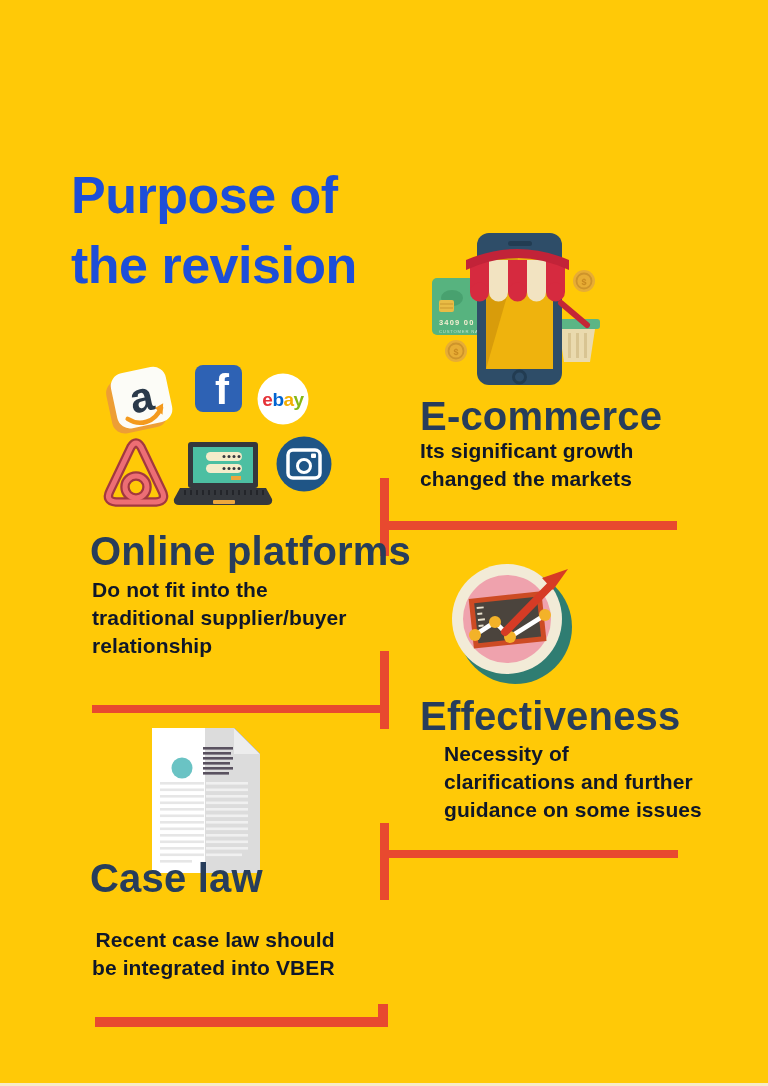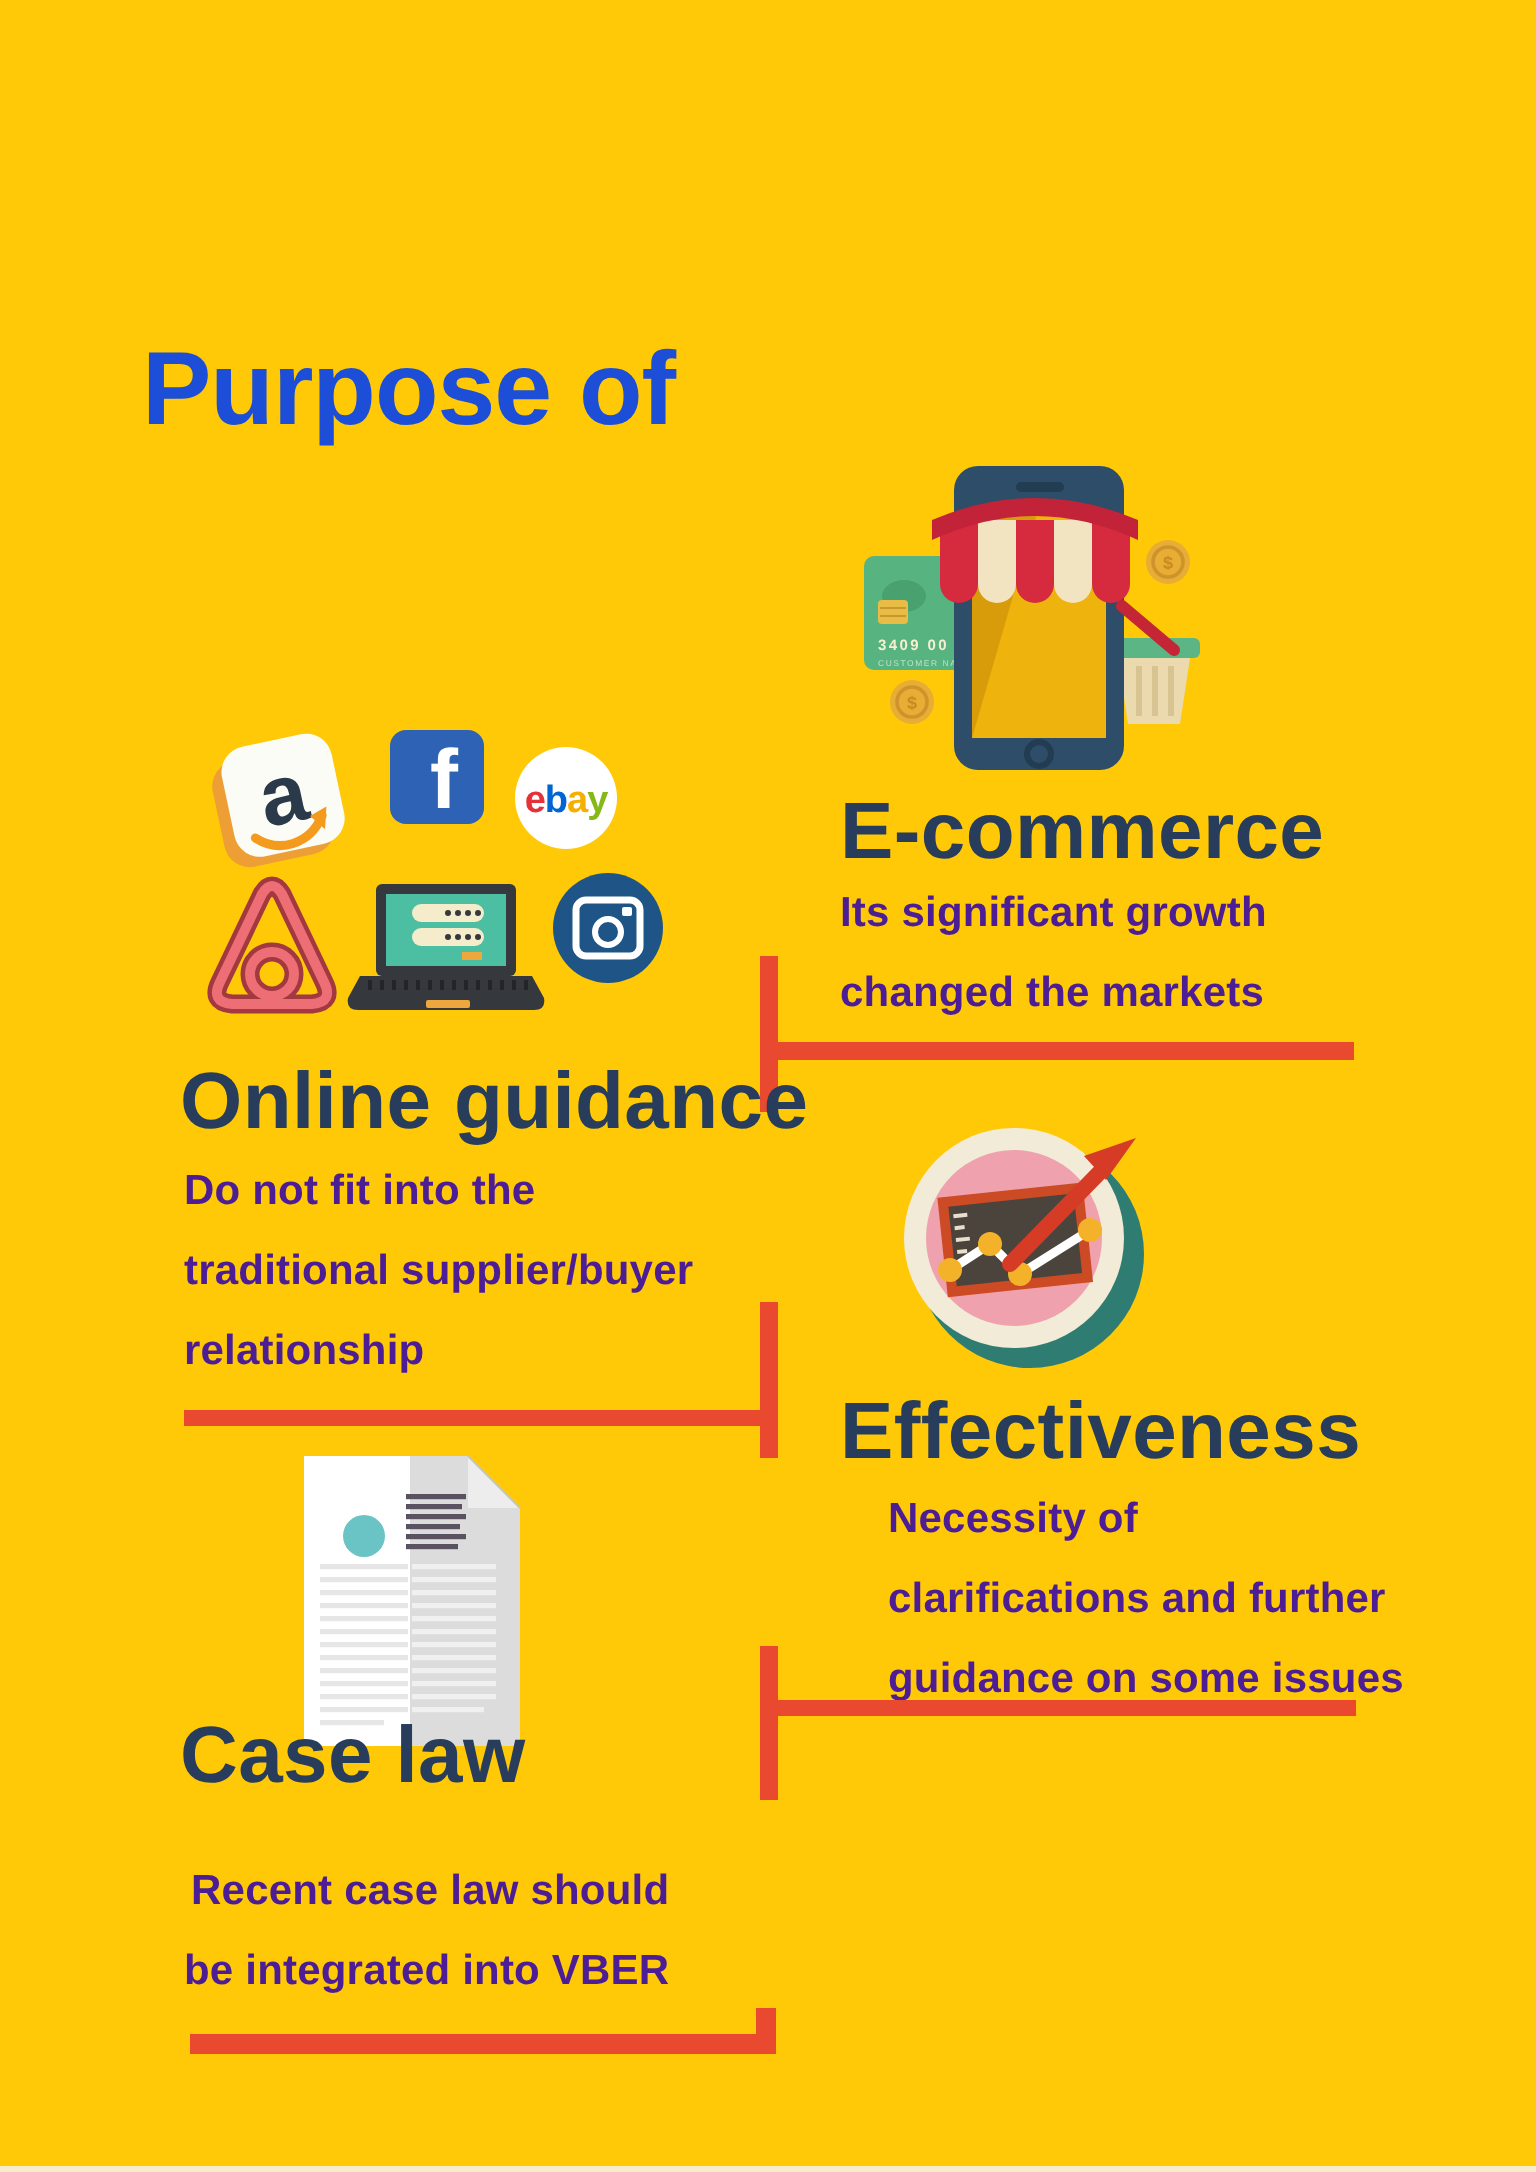--- a/index.html
+++ b/index.html
@@ -12,32 +12,33 @@
   .abs{position:absolute;}
   .page-title{
     left:71px;top:160px;
     font-size:52px;font-weight:800;line-height:70px;
     letter-spacing:-0.5px;color:#1d4ed8;
   }
   .heading{
     font-size:40px;font-weight:700;color:#273D5B;letter-spacing:0.2px;
   }
   .body-text{
-    font-size:21px;font-weight:600;line-height:40px;color:#4c1d95;
+    font-size:21px;font-weight:600;line-height:28px;color:#0f172a;
     white-space:pre-line;letter-spacing:0.1px;
   }
   .connector{background:#E8492F;position:absolute;}
   .bottom-strip{left:0;top:1083px;width:768px;height:3px;background:#F6ECCA;}
   svg text{font-family:"Liberation Sans", sans-serif;}
 </style>
 </head>
 <body>
 
 <div class="abs page-title">
   <div>Purpose of</div>
+  <div>the revision</div>
 </div>
 
 <svg class="abs" style="left:420px;top:226px;" width="185" height="166" viewBox="0 0 185 166">
 
   <g>
     <rect x="12" y="52" width="68" height="57" rx="5" fill="#57B37F"></rect>
     <ellipse cx="32" cy="72" rx="11" ry="8" fill="#48A16F"></ellipse>
     <ellipse cx="58" cy="66" rx="7" ry="5" fill="#48A16F"></ellipse>
     <rect x="19" y="74" width="15" height="12" rx="2" fill="#E9BC45"></rect>
     <path d="M20,78 H33 M20,82 H33" stroke="#C9972F" stroke-width="1"></path>
@@ -163,21 +164,21 @@
   </g>
 
   <g>
     <circle cx="204" cy="106" r="27.5" fill="#1F5586"></circle>
     <rect x="188" y="92" width="32" height="28" rx="5" fill="none" stroke="#FFFFFF" stroke-width="3.5"></rect>
     <circle cx="204" cy="108" r="6.5" fill="none" stroke="#FFFFFF" stroke-width="3"></circle>
     <rect x="211" y="95.5" width="5" height="4.5" rx="1" fill="#FFFFFF"></rect>
   </g>
 </svg>
 
-<div class="abs heading" style="left:90px;top:529px;">Online guidance</div>
+<div class="abs heading" style="left:90px;top:529px;">Online platforms</div>
 <div class="abs body-text" style="left:92px;top:576px;">Do not fit into the
 traditional supplier/buyer
 relationship</div>
 
 <div class="connector" style="left:92px;top:705px;width:296px;height:8px;"></div>
 <div class="connector" style="left:380px;top:651px;width:9px;height:78px;"></div>
 
 <svg class="abs" style="left:448px;top:556px;" width="132" height="130" viewBox="0 0 132 130">
   <circle cx="67" cy="71" r="57" fill="#2F7D72"></circle>
   <circle cx="59" cy="63" r="55" fill="#F2EBD7"></circle>

